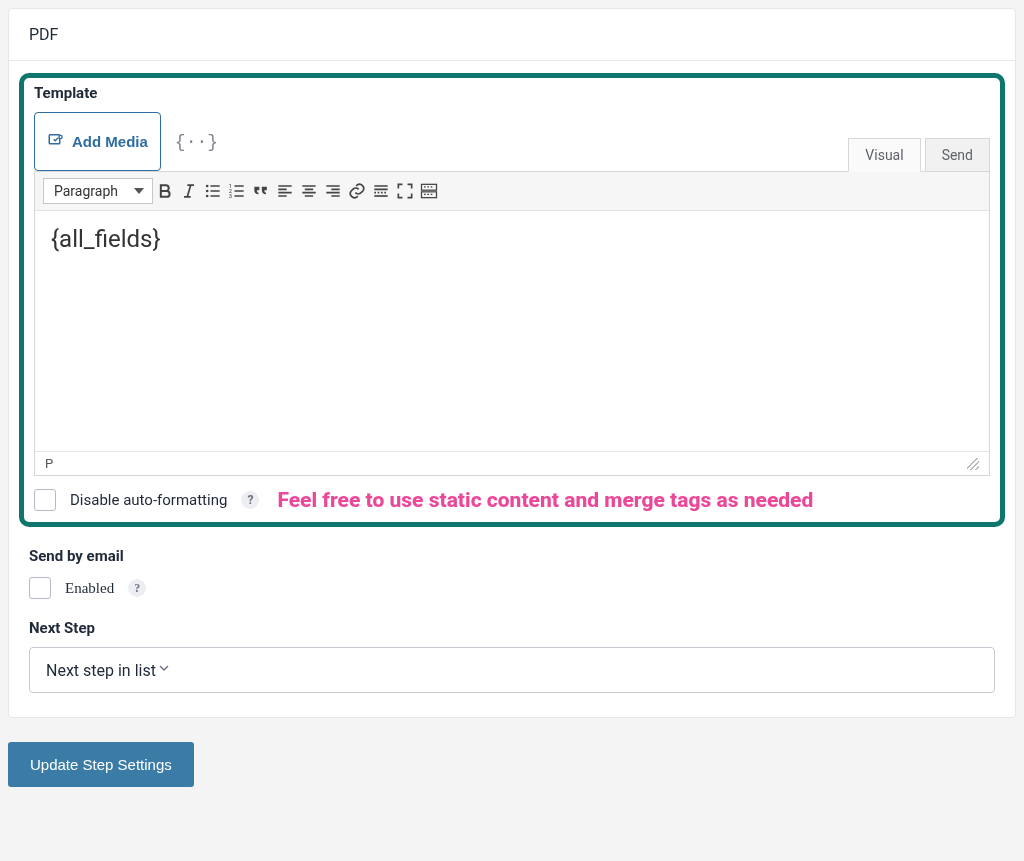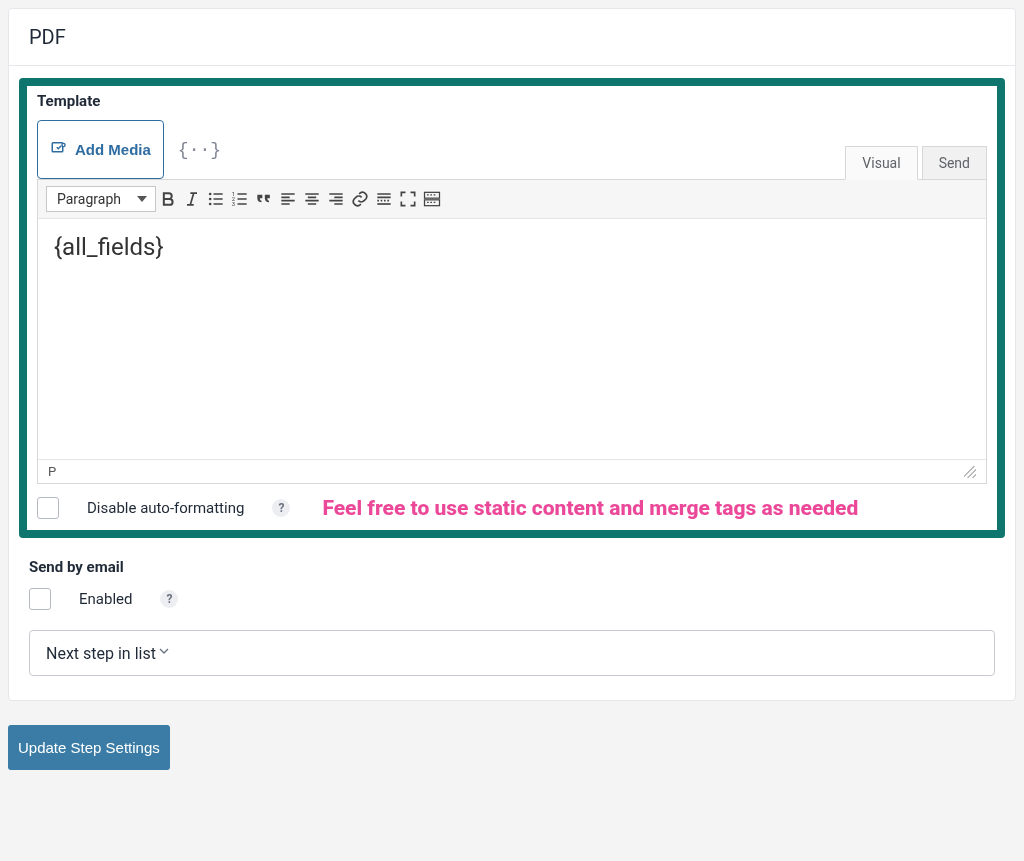--- a/index.html
+++ b/index.html
@@ -12,30 +12,30 @@
 }
 .panel {
   background: #fff;
   border: 1px solid #e5e7eb;
   border-radius: 4px;
   margin: 8px;
 }
 .panel-header {
   padding: 16px 20px;
   border-bottom: 1px solid #e5e7eb;
-  font-size: 20px;
+  font-size: 16px;
   font-weight: 400;
   color: #1f2937;
 }
 .panel-body {
   padding: 18px 20px 24px;
 }
 .highlight-box {
-  border: 8px solid #0f766e;
-  border-radius: 4px;
+  border: 5px solid #0f766e;
+  border-radius: 10px;
   padding: 6px 10px 10px;
   margin: -6px -10px 12px;
 }
 .field-label {
   font-size: 15px;
   font-weight: 700;
   color: #1f2937;
   margin-bottom: 10px;
 }
 .editor-toprow {
@@ -144,21 +144,21 @@
   justify-content: space-between;
   align-items: center;
 }
 .resize-grip {
   width: 12px; height: 12px;
   background: linear-gradient(135deg, transparent 0 40%, #bbb 40% 48%, transparent 48% 60%, #bbb 60% 68%, transparent 68% 80%, #bbb 80% 88%, transparent 88%);
 }
 .checkbox-row {
   display: flex;
   align-items: center;
-  gap: 28px;
+  gap: 14px;
   margin-top: 12px;
 }
 .checkbox-box {
   width: 22px; height: 22px;
   border: 1px solid #b5b9c2;
   border-radius: 3px;
   background: #fff;
   cursor: pointer;
 }
 .checkbox-label {
@@ -200,21 +200,21 @@
 .select-box .chev {
   color: #6b7280;
 }
 .submit-bar {
   padding: 16px 8px;
 }
 .primary-btn {
   background: #3a7ca5;
   color: #fff;
   border: none;
-  padding: 14px 10px;
+  padding: 14px 22px;
   font-size: 15px;
   border-radius: 3px;
   cursor: pointer;
 }
 </style>
 </head>
 <body>
 
 <div class="panel">
   <div class="panel-header">PDF</div>
@@ -329,28 +329,29 @@
       <div class="checkbox-row">
         <div class="checkbox-box"></div>
         <span class="checkbox-label">Disable auto-formatting</span>
         <span class="help-pill">?</span>
         <span class="annotation-text">Feel free to use static content and merge tags as needed</span>
       </div>
     </div>
 
     <div class="section-gap">
       <div class="field-label">Send by email</div>
-      <div class="checkbox-row" style="">
+      <div class="checkbox-row" style="font-family:Liberation Serif, serif;">
         <div class="checkbox-box"></div>
         <span class="checkbox-label">Enabled</span>
         <span class="help-pill">?</span>
       </div>
     </div>
 
     <div class="section-gap">
+      <div class="field-label" style="font-weight:700;">Next Step</div>
       <div class="select-box">
         <span>Next step in list</span>
         <span class="chev">
           <svg width="16" height="16" viewBox="0 0 24 24">
               <path d="M6 9l6 6 6-6" stroke="#6b7280" stroke-width="2" fill="none"></path>
             </svg>
         </span>
       </div>
     </div>
 

